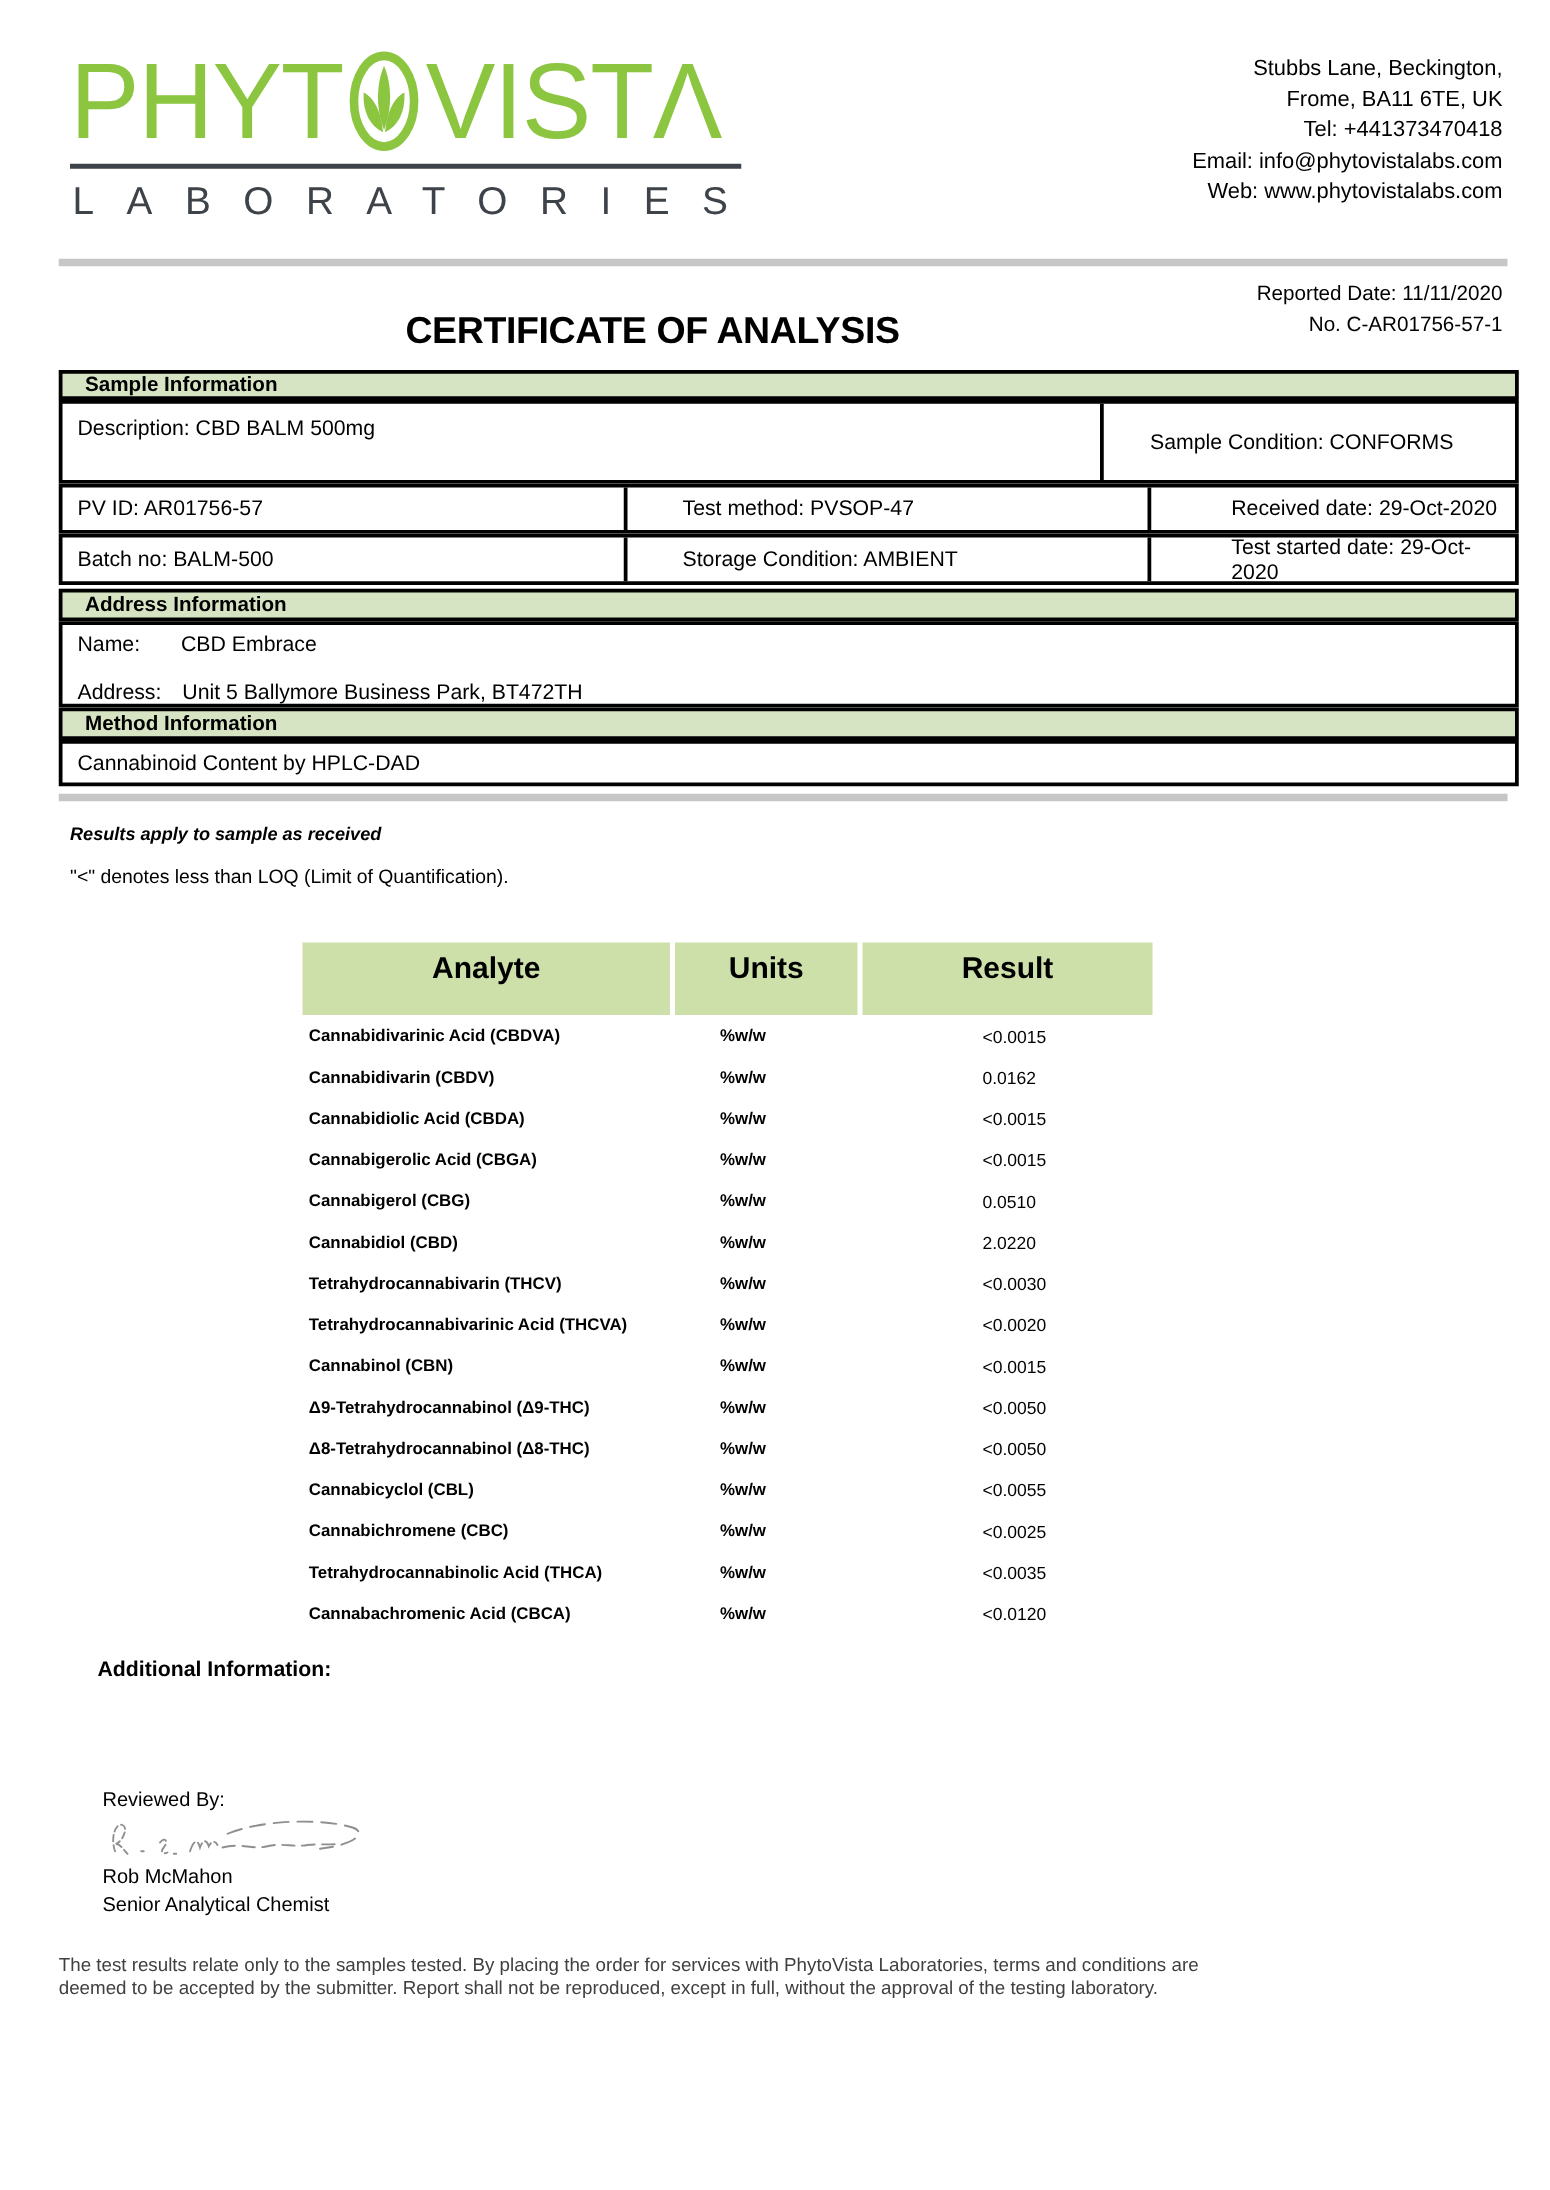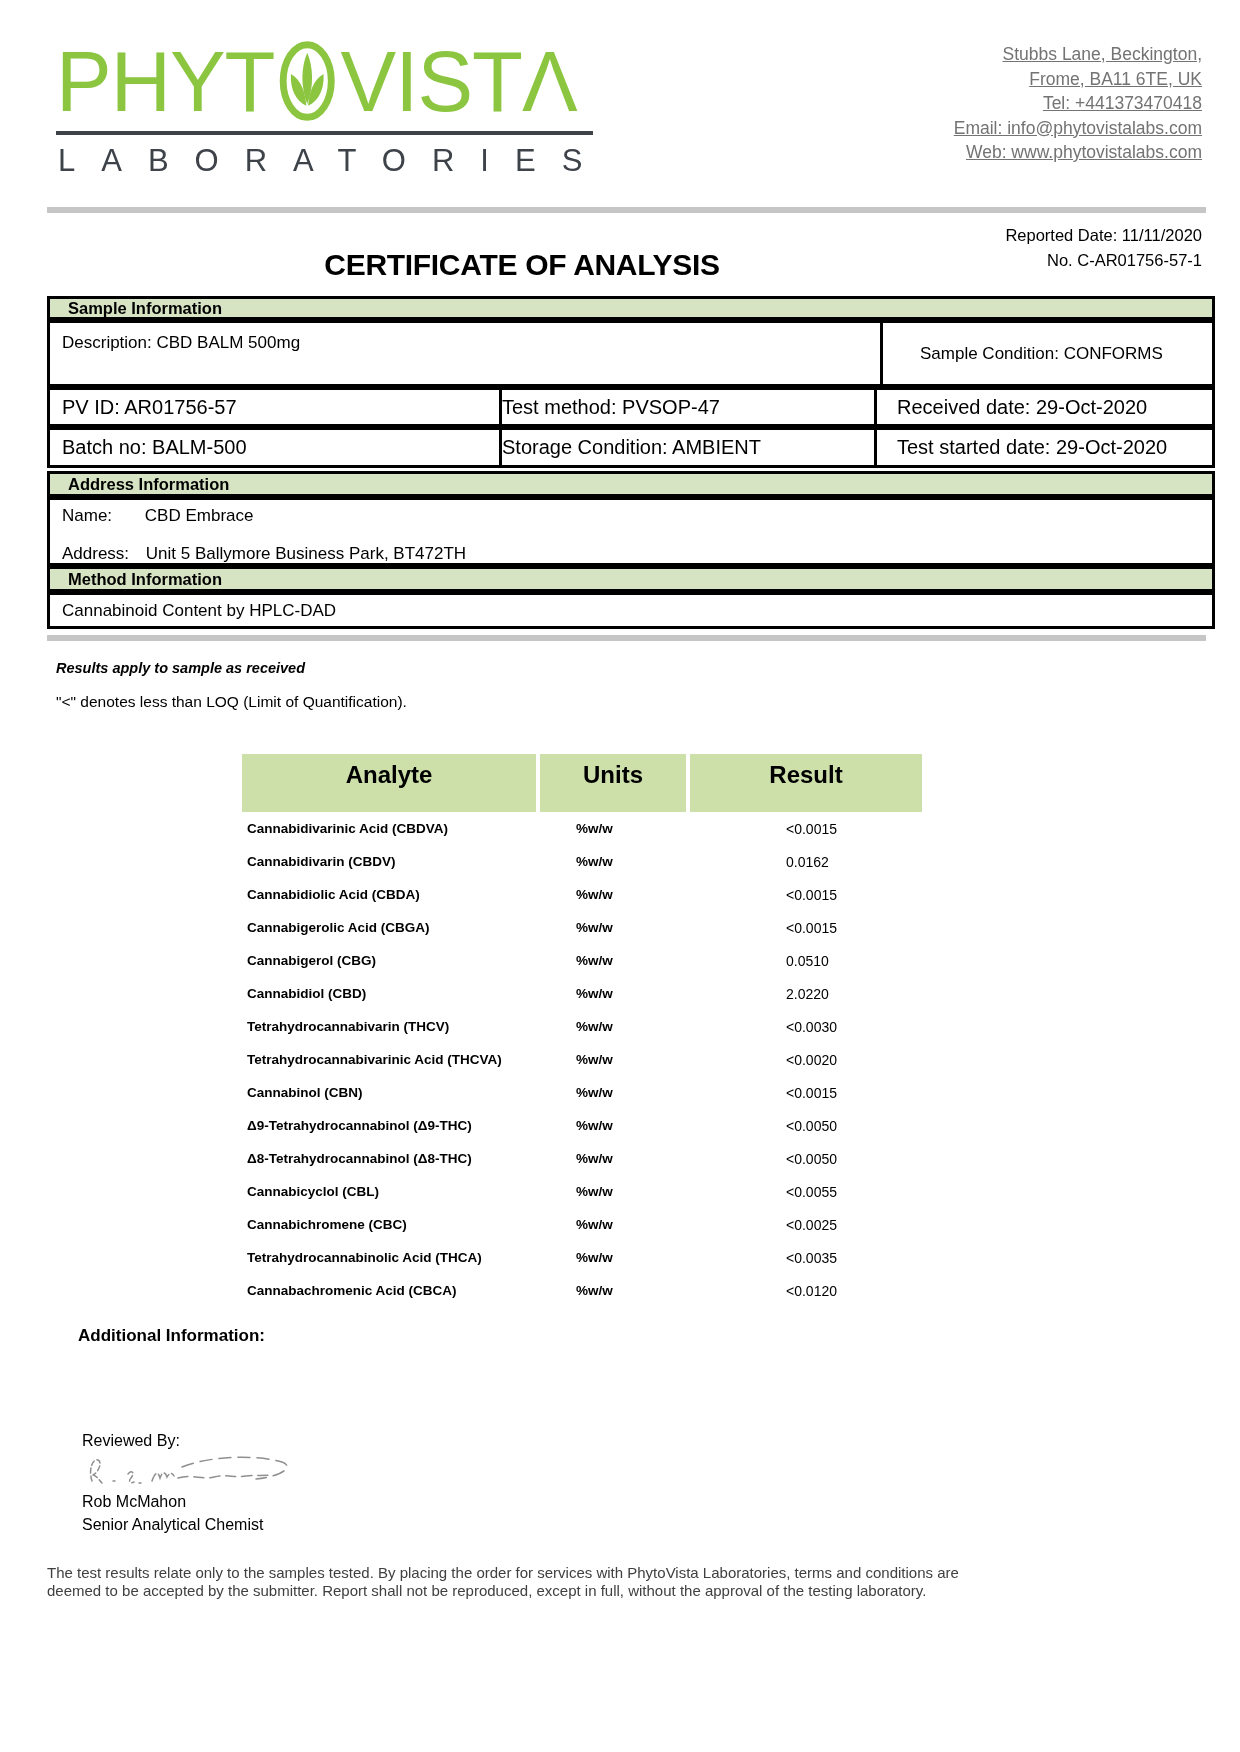--- a/index.html
+++ b/index.html
@@ -16,21 +16,21 @@
     color:#8cc641; font-size:86px; line-height:1; letter-spacing:-1px;
     transform:scaleX(0.97); transform-origin:left center; font-weight:400;
   }
   .logo-row .leaf{ width:62px; height:88px; margin:0 3px; }
   .logo-rule{ left:44px; top:131px; width:537px; height:4px; background:#3d4349; }
   .logo-sub{
     left:46px; top:143px; font-size:31px; color:#3d4349;
     letter-spacing:26px; white-space:nowrap; font-weight:400;
   }
   .contact{
-    right:50px; top:42px; text-align:right; font-size:17.5px; line-height:24.5px; color:#737373;text-decoration:underline;
+    right:50px; top:42px; text-align:right; font-size:17.5px; line-height:24.5px; color:#000000;
   }
 
   
   .rule-gray{ background:#c6c6c6; height:6px; left:35px; width:1159px; }
   .rule1{ top:207px; }
   .rule2{ top:635px; }
   .doc-title{ left:60px; top:248px; width:900px; text-align:center;
     font-size:30px; font-weight:bold; letter-spacing:-0.3px; }
   .reported{ right:50px; top:226px; font-size:16.5px; }
   .reportno{ right:50px; top:251px; font-size:16.5px; }
@@ -42,21 +42,21 @@
   .bar-sample{ top:296px; height:24px; }
   .bar-customer{ top:471px; height:26px; }
   .bar-method{ top:566px; height:26px; }
 
   .desc-row{ top:320px; height:67px; }
   .desc-text{ left:12px; top:10px; font-size:17px; }
   .vline{ position:absolute; top:0; bottom:0; width:3px; background:#000; }
   .cond-text{ left:850px; right:0; top:0; bottom:0; display:flex; align-items:center;
     padding-left:20px; font-size:17px; }
 
-  .cell-row{ display:flex; align-items:stretch; font-size:20px; }
+  .cell-row{ display:flex; align-items:stretch; font-size:17px;gap:44px; }
   .pv-row{ top:387px; height:40px; }
   .batch-row{ top:427px; height:41px; }
   .cell-row .c1{ width:452px; border-right:3px solid #000; display:flex; align-items:center; padding-left:12px; }
   .cell-row .c2{ width:375px; border-right:3px solid #000; display:flex; align-items:center; padding-left:0; }
   .cell-row .c3{ flex:1; display:flex; align-items:center; padding-left:20px; }
 
   .cust-box{ top:497px; height:69px; font-size:17px; padding:6px 0 0 12px; }
   .cust-line{ line-height:19px; }
   .cust-line.addr{ margin-top:19px; }
   .cust-label{ display:inline-block; }

